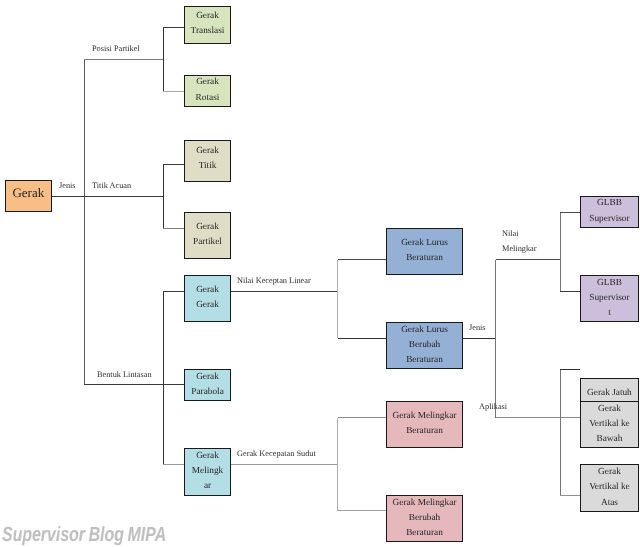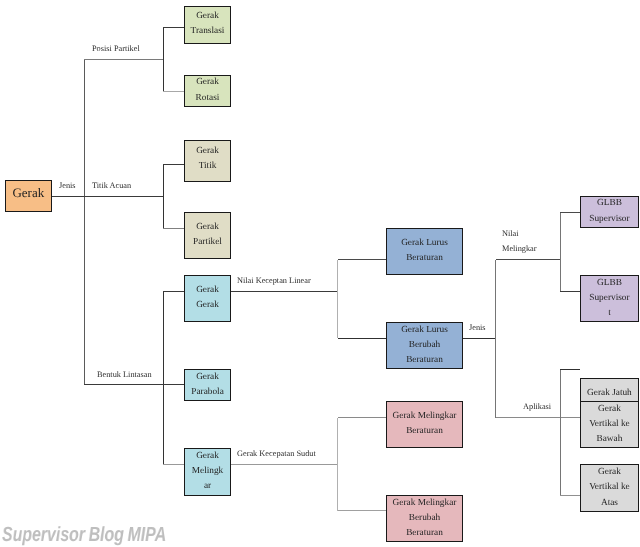--- a/index.html
+++ b/index.html
@@ -135,19 +135,19 @@
       <span>Vertikal ke</span>
       <span>Atas</span>
     </div>
   <div class="edgelabel" style="left:58.8px;top:177.6px">Jenis</div>
   <div class="edgelabel" style="left:91.6px;top:41.0px">Posisi Partikel</div>
   <div class="edgelabel" style="left:91.7px;top:177.6px">Titik Acuan</div>
   <div class="edgelabel" style="left:96.6px;top:367.3px">Bentuk Lintasan</div>
   <div class="edgelabel" style="left:237.4px;top:273.4px">Nilai Keceptan Linear</div>
   <div class="edgelabel" style="left:237.4px;top:446.3px">Gerak Kecepatan Sudut</div>
   <div class="edgelabel" style="left:469.3px;top:319.9px">Jenis</div>
-  <div class="edgelabel" style="left:523px;top:398.8px">Aplikasi</div>
+  <div class="edgelabel" style="left:479px;top:398.8px">Aplikasi</div>
   <div class="edgelabel ml" style="left:502.4px;top:226.0px">
       <span>Nilai</span>
       <span>Melingkar</span>
     </div>
   <div id="watermark">Supervisor Blog MIPA</div>
 </div>
 
 </body></html>

